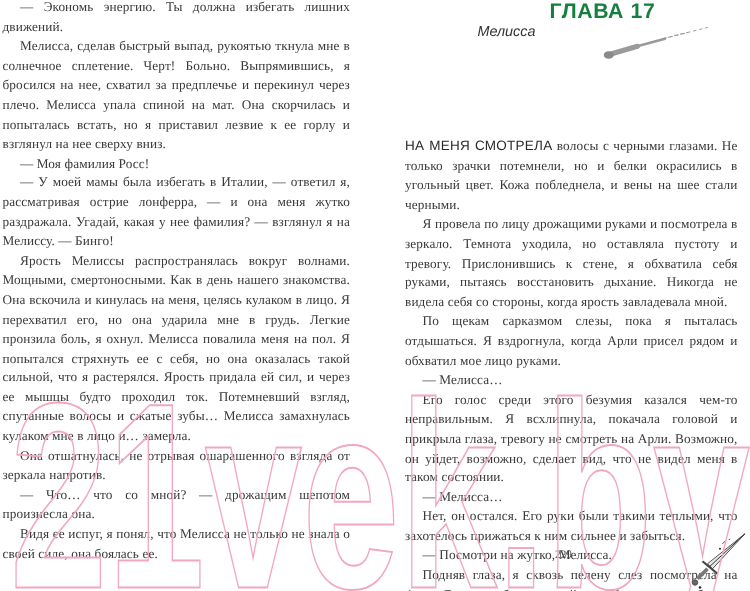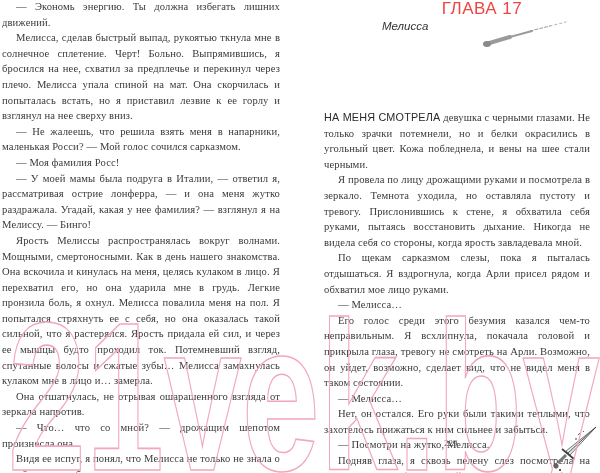--- a/index.html
+++ b/index.html
@@ -14,22 +14,23 @@
     line-height: 15.6px;
     text-align: justify;
     letter-spacing: 0.1px;
   }
   .text p { margin: 0; text-indent: 14px; hyphens: auto; }
   .text p.noindent { text-indent: 0; }
   .page-left .text { position: absolute; top: -1px; left: 2px; width: 278px; }
   .chapter-title {
     position: absolute; left: 60px; width: 200px; top: 0;
     font-family: "Liberation Sans", "DejaVu Sans", sans-serif;
-    font-size: 17px; text-align: center; color: #ef4444; letter-spacing: 0.5px;
+    font-size: 17px; text-align: center; color: #15803d; letter-spacing: 0.5px;
     line-height: 18px;
+    font-weight: bold;
   }
   .chapter-sub {
     position: absolute; left: 60px; width: 200px; top: 20px;
     font-family: "Liberation Sans", "DejaVu Sans", sans-serif;
     font-style: italic; font-size: 11.5px; color: #333;
   }
   .comet { position: absolute; left: 158px; top: 20px; width: 90px; height: 30px; }
   .page-right .text { position: absolute; top: 110px; left: 2px; width: 266px; }
   .lead-caps {
     font-family: "Liberation Sans", "DejaVu Sans", sans-serif;
@@ -46,23 +47,22 @@
 </style>
 </head>
 <body>
 
 <div class="spread">
 
   <div class="page page-left">
     <div class="text">
       <p>— Экономь энергию. Ты должна избегать лишних движений.</p>
       <p>Мелисса, сделав быстрый выпад, рукоятью ткнула мне в солнечное сплетение. Черт! Больно. Выпрямившись, я бросился на нее, схватил за предплечье и перекинул через плечо. Мелисса упала спиной на мат. Она скорчилась и попыталась встать, но я приставил лезвие к ее горлу и взглянул на нее сверху вниз.</p>
-      <p>— Не жалеешь, что решила взять меня в напарники, маленькая Росси? — Мой голос сочился сарказмом.</p>
       <p>— Моя фамилия Росс!</p>
-      <p>— У моей мамы была подруга в Италии, — ответил я, рассматривая острие лонферра, — и она меня жутко раздражала. Угадай, какая у нее фамилия? — взглянул я на Мелиссу. — Бинго!</p>
+      <p>— У моей мамы была избегать в Италии, — ответил я, рассматривая острие лонферра, — и она меня жутко раздражала. Угадай, какая у нее фамилия? — взглянул я на Мелиссу. — Бинго!</p>
       <p>Ярость Мелиссы распространялась вокруг волнами. Мощными, смертоносными. Как в день нашего знакомства. Она вскочила и кинулась на меня, целясь кулаком в лицо. Я перехватил его, но она ударила мне в грудь. Легкие пронзила боль, я охнул. Мелисса повалила меня на пол. Я попытался стряхнуть ее с себя, но она оказалась такой сильной, что я растерялся. Ярость придала ей сил, и через ее мышцы будто проходил ток. Потемневший взгляд, спутанные волосы и сжатые зубы… Мелисса замахнулась кулаком мне в лицо и… замерла.</p>
       <p>Она отшатнулась, не отрывая ошарашенного взгляда от зеркала напротив.</p>
       <p>— Что… что со мной? — дрожащим шепотом произнесла она.</p>
       <p>Видя ее испуг, я понял, что Мелисса не только не знала о своей силе, она боялась ее.</p>
     </div>
   </div>
 
   <div class="page page-right">
     <div class="chapter-title">ГЛАВА 17</div>
     <div class="chapter-sub">Мелисса</div>
@@ -71,21 +71,21 @@
       <g fill="none" stroke="#9a9a9a" stroke-linecap="round">
         <path d="M6 24 L30 17" stroke-width="4"></path>
         <path d="M26 18 L52 11" stroke-width="2"></path>
         <path d="M50 11 L70 6" stroke-width="1" stroke-dasharray="3 2"></path>
         <path d="M70 6 L86 2" stroke-width="0.8" stroke-dasharray="2 3"></path>
       </g>
       <ellipse cx="7" cy="24" rx="4" ry="3" fill="#8a8a8a"></ellipse>
     </svg>
 
     <div class="text">
-      <p class="noindent"><span class="lead-caps">НА МЕНЯ СМОТРЕЛА</span><span> девушка с черными глазами. Не только зрачки потемнели, но и белки окрасились в угольный цвет. Кожа побледнела, и вены на шее стали черными.</span></p>
+      <p class="noindent"><span class="lead-caps">НА МЕНЯ СМОТРЕЛА</span><span> волосы с черными глазами. Не только зрачки потемнели, но и белки окрасились в угольный цвет. Кожа побледнела, и вены на шее стали черными.</span></p>
       <p>Я провела по лицу дрожащими руками и посмотрела в зеркало. Темнота уходила, но оставляла пустоту и тревогу. Прислонившись к стене, я обхватила себя руками, пытаясь восстановить дыхание. Никогда не видела себя со стороны, когда ярость завладевала мной.</p>
       <p>По щекам сарказмом слезы, пока я пыталась отдышаться. Я вздрогнула, когда Арли присел рядом и обхватил мое лицо руками.</p>
       <p>— Мелисса…</p>
       <p>Его голос среди этого безумия казался чем-то неправильным. Я всхлипнула, покачала головой и прикрыла глаза, тревогу не смотреть на Арли. Возможно, он уйдет, возможно, сделает вид, что не видел меня в таком состоянии.</p>
       <p>— Мелисса…</p>
       <p>Нет, он остался. Его руки были такими теплыми, что захотелось прижаться к ним сильнее и забыться.</p>
       <p>— Посмотри на жутко, Мелисса.</p>
       <p>Подняв глаза, я сквозь пелену слез посмотрела на Арли. Его лицо было спокойным. Казалось, он сбросил маску надменности и стал самим собой. Я смотрела в легкий штиль его голубых глаз.</p>
     </div>
 

